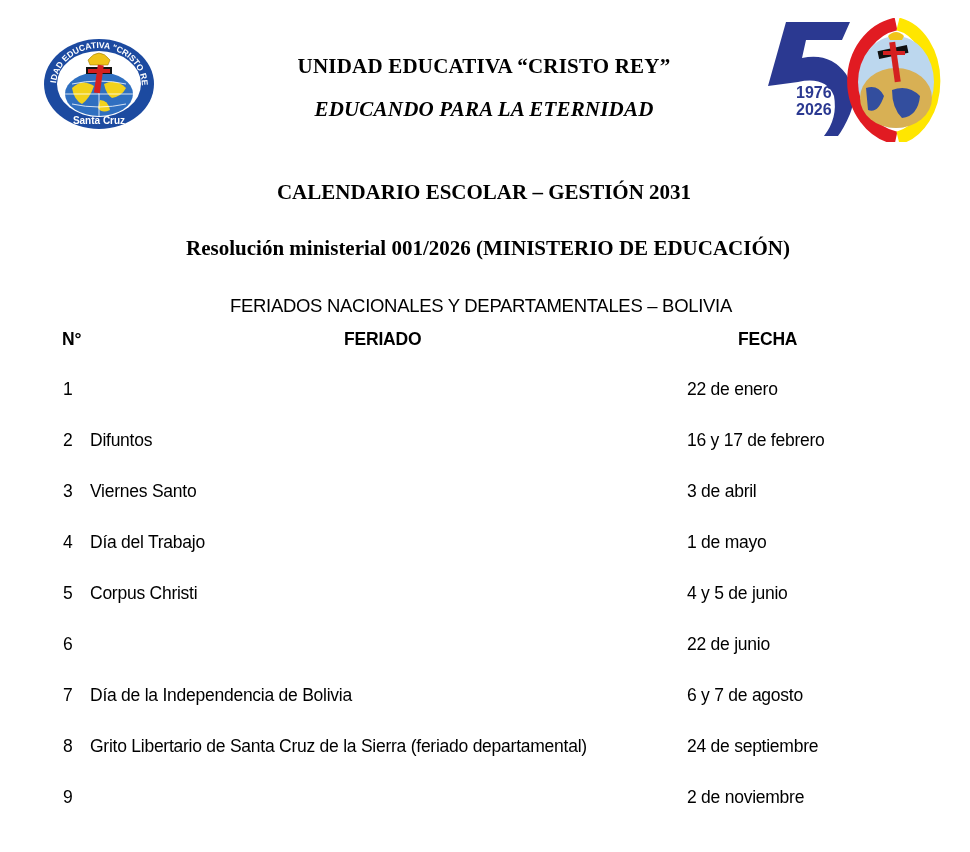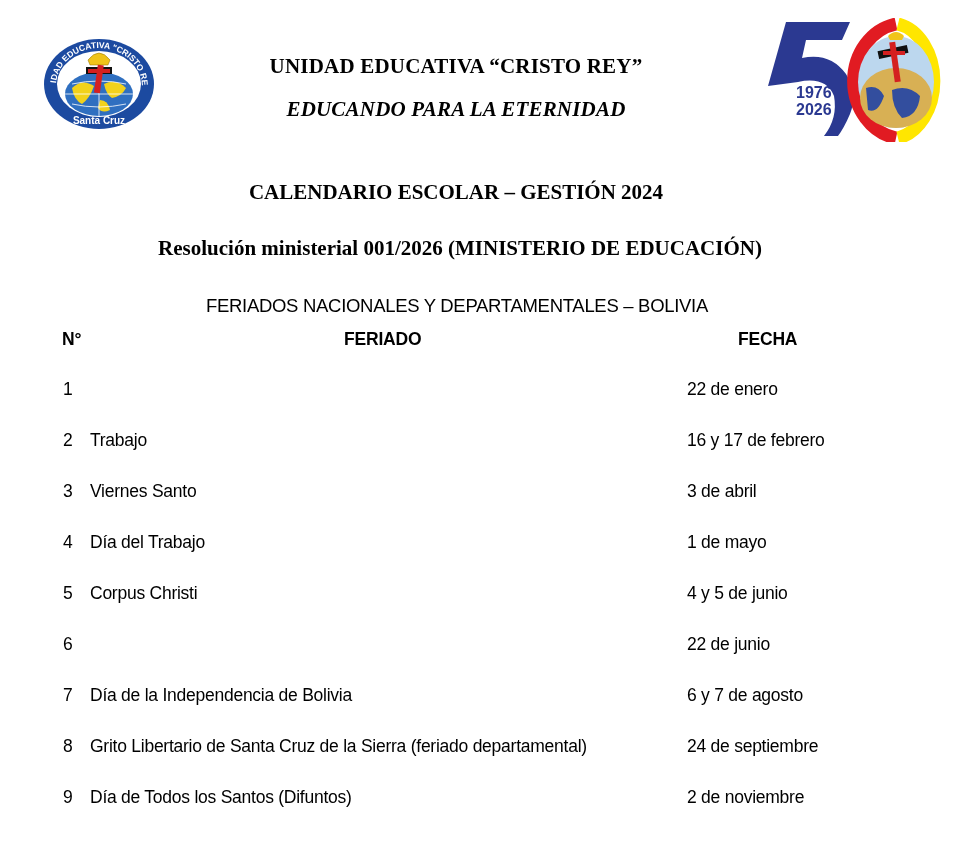--- a/index.html
+++ b/index.html
@@ -10,20 +10,21 @@
     body {
       width: 970px;
       height: 852px;
       position: relative;
       overflow: hidden;
       color: #000000;
     }
     .serif-bold {
       font-family: "Liberation Serif", "DejaVu Serif", serif;
       font-weight: bold;
+      padding-left: 28px;
     }
     .sans {
       font-family: "Liberation Sans", "DejaVu Sans", sans-serif;
     }
 
     
     .logo-left {
       position: absolute;
       left: 42px;
       top: 38px;
@@ -73,20 +74,21 @@
       font-size: 21px;
     }
     .section-title {
       position: absolute;
       left: 0;
       width: 914px;
       top: 295px;
       text-align: center;
       font-size: 18.5px;
       letter-spacing: -0.3px;
+      padding-left: 24px;
     }
 
     
     .th {
       position: absolute;
       top: 329px;
       font-size: 17.5px;
       font-weight: bold;
       letter-spacing: -0.2px;
     }
@@ -153,36 +155,36 @@
     <path d="M 120 18 Q 128 10 136 18 L 134 22 L 122 22 Z" fill="#f0c419"></path>
     <rect x="110" y="30" width="30" height="8" fill="#111111" transform="rotate(-12 125 34)"></rect>
     <rect x="124" y="24" width="6" height="40" fill="#d42020" transform="rotate(-8 127 44)"></rect>
     <rect x="115" y="33" width="22" height="4" fill="#d42020"></rect>
   </svg>
 </div>
 
 <div class="school-name serif-bold">UNIDAD EDUCATIVA “CRISTO REY”</div>
 <div class="motto serif-bold">EDUCANDO PARA LA ETERNIDAD</div>
 
-<div class="cal-title serif-bold">CALENDARIO ESCOLAR – GESTIÓN 2024</div>
+<div class="cal-title serif-bold">CALENDARIO ESCOLAR – GESTIÓN 2031</div>
 <div class="resolution serif-bold">Resolución ministerial 001/2026 (MINISTERIO DE EDUCACIÓN)</div>
 
 <div class="section-title sans">FERIADOS NACIONALES Y DEPARTAMENTALES – BOLIVIA</div>
 
 <div class="th th-num sans">N°</div>
 <div class="th th-feriado sans">FERIADO</div>
 <div class="th th-fecha sans">FECHA</div>
 
 <div class="row sans" style="top:379px">
   <span class="num">1</span>
   <span class="date">22 de enero</span>
 </div>
 <div class="row sans" style="top:430px">
   <span class="num">2</span>
-  <span class="name">Trabajo</span>
+  <span class="name">Difuntos</span>
   <span class="date">16 y 17 de febrero</span>
 </div>
 <div class="row sans" style="top:481px">
   <span class="num">3</span>
   <span class="name">Viernes Santo</span>
   <span class="date">3 de abril</span>
 </div>
 <div class="row sans" style="top:532px">
   <span class="num">4</span>
   <span class="name">Día del Trabajo</span>
@@ -202,15 +204,14 @@
   <span class="name">Día de la Independencia de Bolivia</span>
   <span class="date">6 y 7 de agosto</span>
 </div>
 <div class="row sans" style="top:736px">
   <span class="num">8</span>
   <span class="name">Grito Libertario de Santa Cruz de la Sierra (feriado departamental)</span>
   <span class="date">24 de septiembre</span>
 </div>
 <div class="row sans" style="top:787px">
   <span class="num">9</span>
-  <span class="name">Día de Todos los Santos (Difuntos)</span>
   <span class="date">2 de noviembre</span>
 </div>
 
 </body></html>

